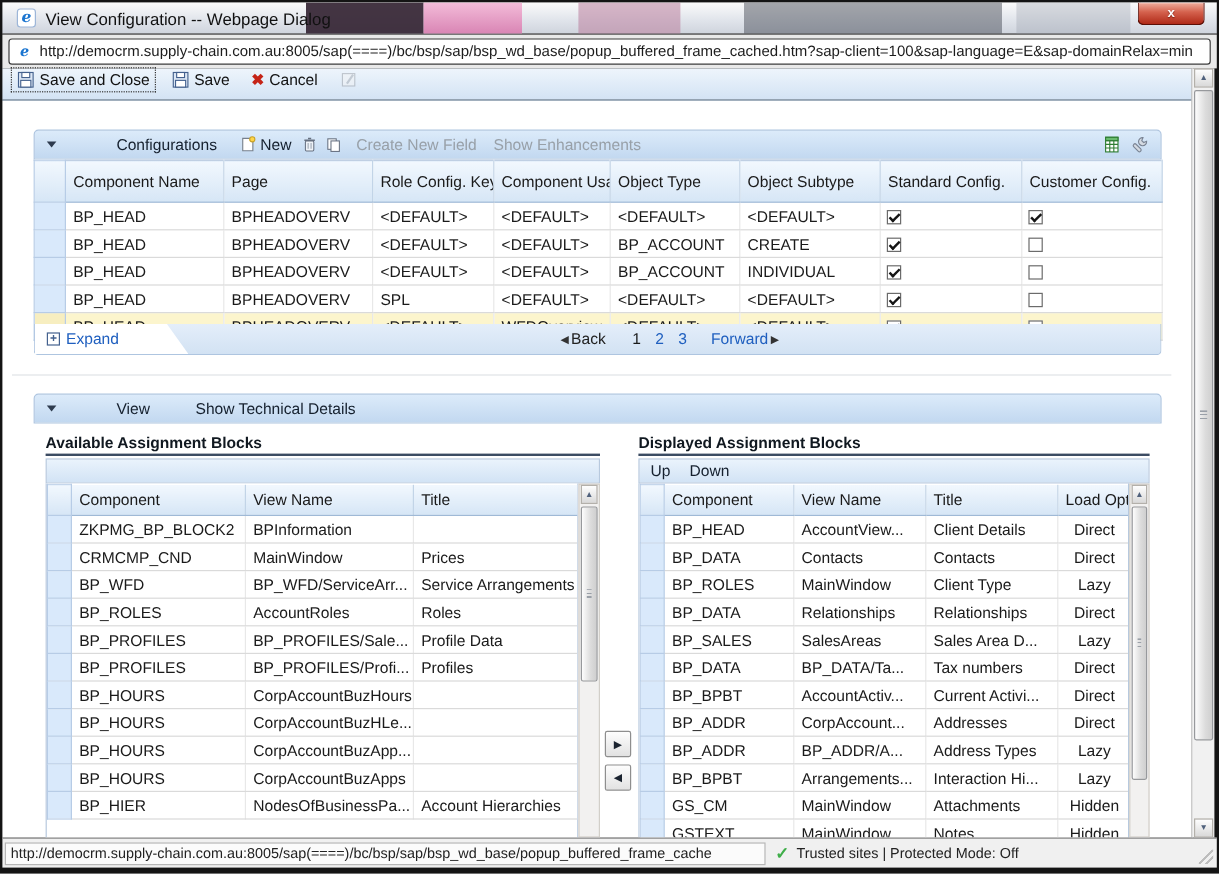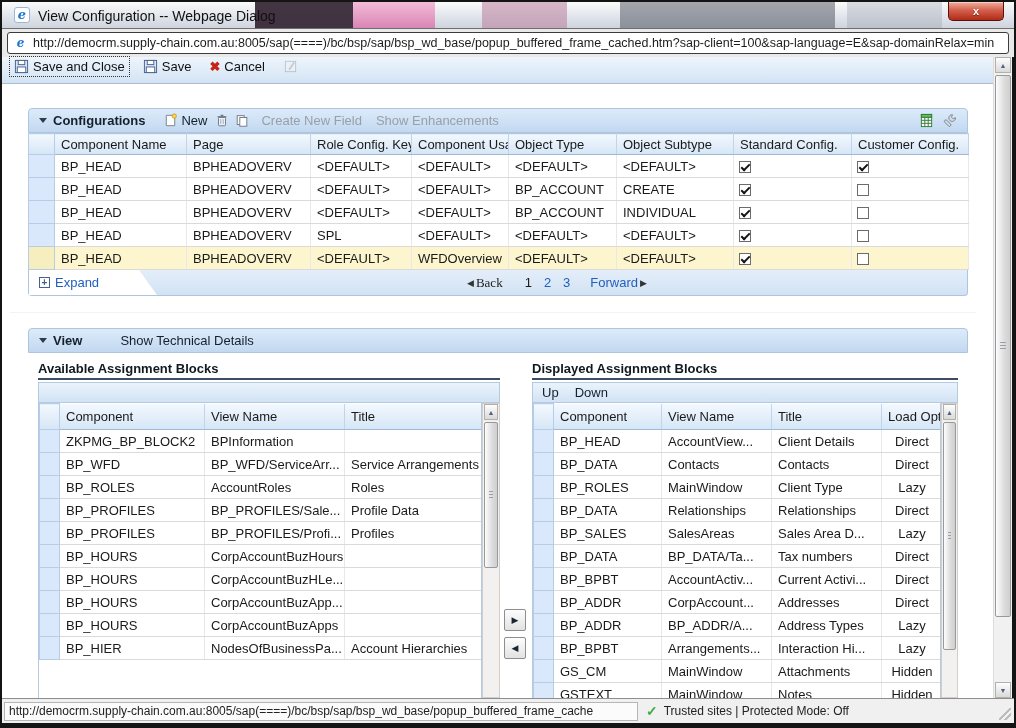--- a/index.html
+++ b/index.html
@@ -41,48 +41,48 @@
   .sb-thumb { position:absolute; left:1px; right:1px; background:linear-gradient(90deg,#fdfdfd,#dcdcdc 60%,#cfcfcf);
     border:1px solid #97999c; border-radius:2px; cursor:pointer; }
   .sb-thumb::after { content:""; position:absolute; left:4px; right:4px; top:50%; margin-top:-4px; height:8px;
     background:repeating-linear-gradient(#9aa0a8 0 1px, transparent 1px 3px); }
 
   
   .panel-head { position:absolute; height:25px; background:linear-gradient(#dcebfa,#c2d8f0);
     border:1px solid #aec5e0; border-radius:4px 4px 0 0; display:flex; align-items:center; padding:0 10px; font-size:13px; color:#15202e; }
   .cfg-head { left:28px; top:108px; width:940px; }
   .tri { width:0; height:0; border-left:4px solid transparent; border-right:4px solid transparent; border-top:5px solid #2e3b4e; margin-right:6px; }
-  .panel-title { font-weight:bold; }
+  .panel-title { font-weight:normal;margin-left:44px; }
   .head-action { display:inline-flex; align-items:center; gap:3px; cursor:pointer; }
   .head-action.disabled { color:#98a0a8; cursor:default; }
   .mlauto { margin-left:auto; }
 
   table { border-collapse:collapse; table-layout:fixed; font-size:13px; color:#1a1a1a; background:#fff; }
   .cfg-table { position:absolute; left:28px; top:133px; width:940px; border:1px solid #b0c4dc; }
-  th { height:21px; background:linear-gradient(#f2f8fe,#d6e6f6); border-bottom:1px solid #9fb9d6;
+  th { height:35px; background:linear-gradient(#f2f8fe,#d6e6f6); border-bottom:1px solid #9fb9d6;
     border-right:1px solid #c2d4e7; font-weight:normal; text-align:left; padding:0 6px; white-space:nowrap; overflow:hidden; }
   td { height:23px; border-bottom:1px solid #dadada; border-right:1px solid #e8e8e8; padding:0 6px; white-space:nowrap; overflow:hidden; }
   td.selcell, th.selcell { background:#d9e9fb; border:1px solid #b7cce6; padding:0; }
   th.selcell { background:linear-gradient(#f2f8fe,#d6e6f6); }
   tr.sel td { background:#fcf5cd; }
   tr.sel td.selcell { background:#f7eec0; }
   .cbcell { padding-left:5px; }
   .cb { width:12px; height:12px; border:1px solid #6b6b6b; background:#fff; display:inline-block; vertical-align:middle; position:relative; }
   .cb.checked::after { content:""; position:absolute; left:1px; top:2px; width:7px; height:3px;
     border-left:2px solid #151515; border-bottom:2px solid #151515; transform:rotate(-45deg); }
 
   .cfg-footer { position:absolute; left:28px; top:270px; width:940px; height:26px;
     background:linear-gradient(#e4eefa,#d2e2f3); border:1px solid #aec5e0; border-top:none; border-radius:0 0 4px 4px; }
   .expand-tab { position:absolute; left:0; top:0; width:128px; height:25px; background:#fff;
     clip-path:polygon(0 0, 86% 0, 100% 100%, 0 100%); display:flex; align-items:center; padding-left:10px; gap:5px; cursor:pointer; }
   .expand-box { width:11px; height:11px; border:1px solid #44618e; color:#44618e; font:bold 10px/9px "Liberation Sans",sans-serif; text-align:center; }
   .expand-label { color:#1f5fbf; font-size:13px; }
   .pagination { position:absolute; left:438px; top:0; height:25px; display:flex; align-items:center; gap:9px; font-size:13px; }
   .pg-arrow { color:#333; font-size:9px; }
-  .pg-back { color:#222; cursor:pointer;font-family:Liberation Serif, serif; }
+  .pg-back { color:#222; cursor:pointer; }
   .pg-fwd { color:#1f5fbf; cursor:pointer; }
   .page { color:#1f5fbf; cursor:pointer; }
   .page.current { color:#1a1a1a; cursor:default; }
 
   .divider { position:absolute; left:10px; top:312px; width:966px; height:1px; background:#cfd4da; border-bottom:1px solid #f2f3f5; }
 
   
   .view-head { left:28px; top:328px; width:940px; }
   .tech-details { margin-left:38px; cursor:pointer; color:#15202e; }
 
@@ -355,20 +355,26 @@
     </thead>
     <tbody>
         <tr>
           <td class="selcell"></td>
           <td>ZKPMG_BP_BLOCK2</td>
           <td>BPInformation</td>
           <td></td>
         </tr>
         <tr>
           <td class="selcell"></td>
+          <td>CRMCMP_CND</td>
+          <td>MainWindow</td>
+          <td>Prices</td>
+        </tr>
+        <tr>
+          <td class="selcell"></td>
           <td>BP_WFD</td>
           <td>BP_WFD/ServiceArr...</td>
           <td>Service Arrangements</td>
         </tr>
         <tr>
           <td class="selcell"></td>
           <td>BP_ROLES</td>
           <td>AccountRoles</td>
           <td>Roles</td>
         </tr>

